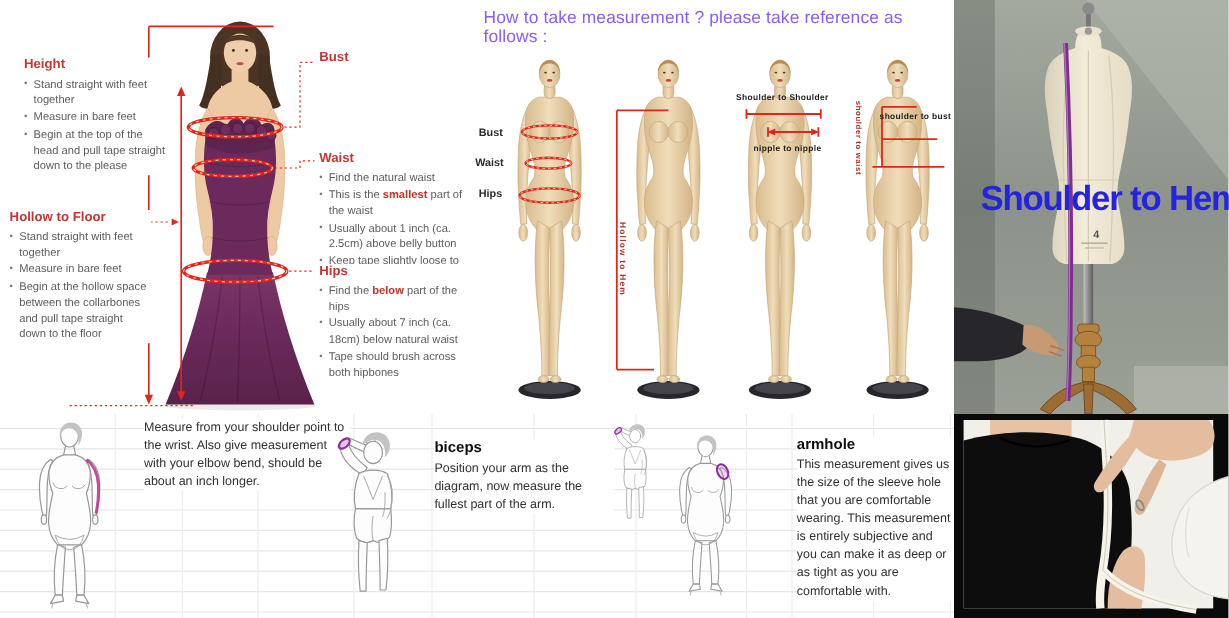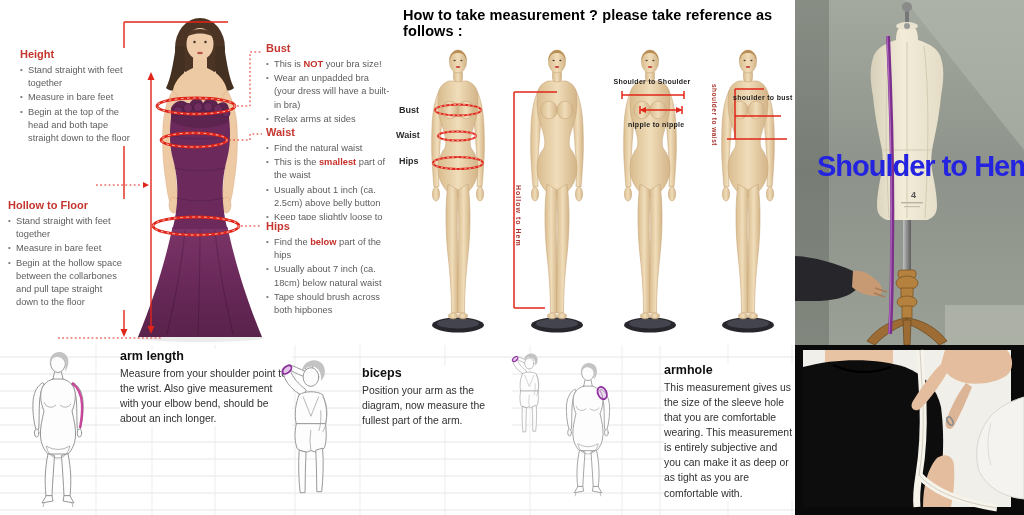--- a/index.html
+++ b/index.html
@@ -6,21 +6,21 @@
   #stage{position:relative;width:1024px;height:515px;background:#fff;overflow:hidden;
          font-family:"Liberation Sans",sans-serif;}
   .abs{position:absolute;}
   
   .tip-title{font-size:11px;font-weight:bold;color:#c53630;margin:0 0 4px 0;}
   .tip-list{list-style:none;margin:0;padding:0;font-size:9.3px;color:#5d5d5d;line-height:1.42;}
   .tip-list li{position:relative;padding-left:8px;margin:0 0 1px 0;}
   .tip-list li::before{content:"•";position:absolute;left:0;top:0;color:#777;font-size:8px;}
   .hl{color:#c5302a;font-weight:bold;}
   
-  .mp-header{font-size:14.5px;color:#000000;font-weight:bold;letter-spacing:0.1px;}
+  .mp-header{font-size:14.5px;color:#8b5cf6;font-weight:normal;letter-spacing:0.1px;}
   .mann{position:absolute;top:48px;width:80px;height:290px;}
   .mlabel{font-size:9px;font-weight:bold;color:#2a2a2a;white-space:nowrap;}
   .slabel{font-size:7px;font-weight:bold;color:#1e1e1e;white-space:nowrap;letter-spacing:0.3px;}
   .vlabel{writing-mode:vertical-rl;font-size:7px;font-weight:bold;color:#a8362e;
           letter-spacing:1px;white-space:nowrap;}
   
   .blue-overlay{font-size:29px;font-weight:bold;color:#2424e0;letter-spacing:-1px;
                 white-space:nowrap;text-align:center;width:100%;padding-left:16px;}
   
   .bt-block{background:#fff;}
@@ -198,40 +198,34 @@
         <ellipse cx="196" cy="226" rx="43" ry="9" stroke="#e02619" stroke-width="2.8"></ellipse>
         <ellipse cx="196" cy="226" rx="43" ry="9" stroke="#ffd2cd" stroke-width="1" stroke-dasharray="2.5,3.5" opacity="0.9"></ellipse>
       </g>
     </svg>
 
     <div class="abs bt-block" style="left:20px;top:48px;width:118px;">
       <p class="tip-title">Height</p>
       <ul class="tip-list">
           <li>Stand straight with feet together</li>
           <li>Measure in bare feet</li>
-          <li>Begin at the top of the head and both tape straight down to the floor</li>
+          <li>Begin at the top of the head and pull tape straight down to the please</li>
         </ul>
     </div>
-    <div class="abs bt-block" style="left:8px;top:175px;width:118px;margin-top:24px;">
+    <div class="abs bt-block" style="left:8px;top:175px;width:118px;">
       <p class="tip-title">Hollow to Floor</p>
       <ul class="tip-list">
           <li>Stand straight with feet together</li>
           <li>Measure in bare feet</li>
           <li>Begin at the hollow space between the collarbones and pull tape straight down to the floor</li>
         </ul>
     </div>
 
     <div class="abs bt-block" style="left:266px;top:42px;width:126px;">
       <p class="tip-title">Bust</p>
-      <ul class="tip-list">
-          <li>This is <b class="hl">NOT</b> your bra size!</li>
-          <li>Wear an unpadded bra (your dress will have a built-in bra)</li>
-          <li>Relax arms at sides</li>
-          <li>Pull tape across the <b class="hl">fullest</b> part of the bust</li>
-        </ul>
     </div>
     <div class="abs bt-block" style="left:266px;top:126px;width:126px;">
       <p class="tip-title">Waist</p>
       <ul class="tip-list">
           <li>Find the natural waist</li>
           <li>This is the <b class="hl">smallest</b> part of the waist</li>
           <li>Usually about 1 inch (ca. 2.5cm) above belly button</li>
           <li>Keep tape slightly loose to allow for breathing room</li>
         </ul>
     </div>
@@ -361,21 +355,20 @@
       <g stroke="#ededed" stroke-width="1">
         <path d="M96,0 V170 M152,0 V170 M215,0 V170 M295,0 V170 M360,0 V170 M445,0 V170 M530,0 V170 M622,0 V170 M660,0 V170 M728,0 V170 M792,0 V170"></path>
       </g>
     </svg>
 
     <svg class="abs" style="left:8px;top:5px;" width="100" height="160" viewBox="0 0 100 160">
       <use href="#sketchFigure"></use>
       <path d="M64,33 C71,38 73.5,46 74,54 C74.4,62 73.6,70 72,78" stroke="#c22a8c" stroke-width="2.4" fill="none" opacity="0.85"></path>
     </svg>
     <div class="abs bt-block" style="left:120px;top:4px;width:172px;">
-      <p class="bt-title">arm length</p>
       <p class="bt-text">Measure from your shoulder point to the wrist. Also give measurement with your elbow bend, should be about an inch longer.</p>
     </div>
 
     <svg class="abs" style="left:258px;top:8px;" width="98" height="148" viewBox="0 0 100 150">
       <use href="#backFigure"></use>
     </svg>
     <div class="abs bt-block" style="left:362px;top:21px;width:150px;">
       <p class="bt-title">biceps</p>
       <p class="bt-text">Position your arm as the diagram, now measure the fullest part of the arm.</p>
     </div>

